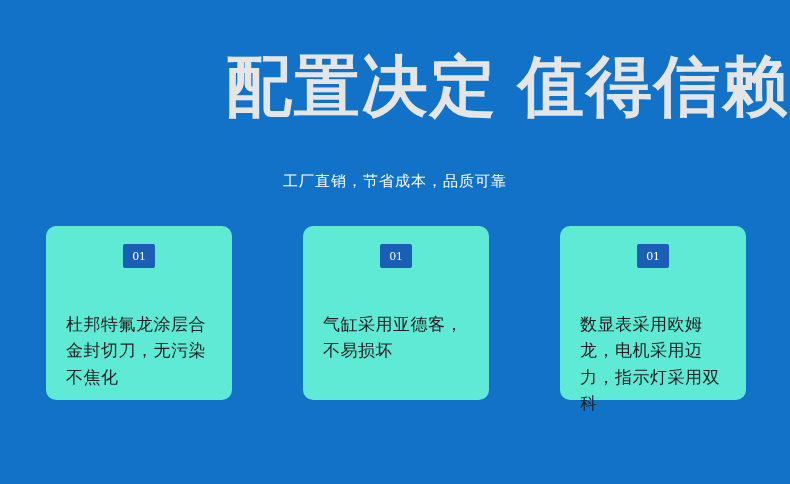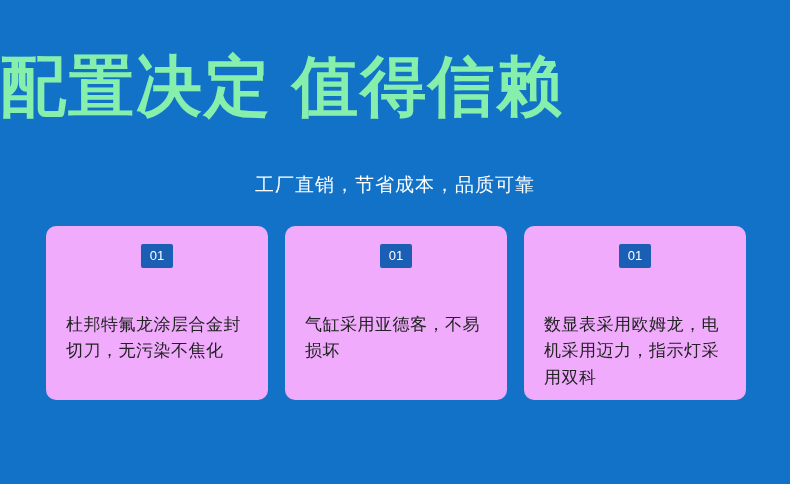--- a/index.html
+++ b/index.html
@@ -18,55 +18,56 @@
     width: 790px;
     height: 484px;
     background: #1272c8;
     box-sizing: border-box;
   }
   .headline {
     position: absolute;
     top: 52px;
     left: 0;
     width: 790px;
-    text-align: left;
-    color: #86efac;
+    text-align: right;
+    color: #e5e5e5;
     font-size: 66px;
     font-weight: bold;
     letter-spacing: 2px;
     line-height: 1.05;
     white-space: pre;
   }
   .subline {
     position: absolute;
     top: 172px;
     left: 0;
     width: 790px;
     text-align: center;
     color: #ffffff;
-    font-size: 19px;
+    font-size: 15px;
     font-weight: normal;
     letter-spacing: 1px;
   }
   .cards {
     position: absolute;
     top: 226px;
     left: 46px;
     width: 700px;
     display: flex;
     justify-content: space-between;
   }
   .card {
-    width: 222px;
+    width: 186px;
     height: 174px;
-    background: #f0abfc;
+    background: #5eead4;
     border-radius: 10px;
     box-sizing: border-box;
     padding: 18px 20px 16px 20px;
     position: relative;
+    font-family: Liberation Serif, serif;
   }
   .badge {
     display: block;
     margin: 0 auto;
     width: 32px;
     height: 24px;
     background: #1a5fb4;
     color: #ffffff;
     font-size: 13px;
     line-height: 24px;

